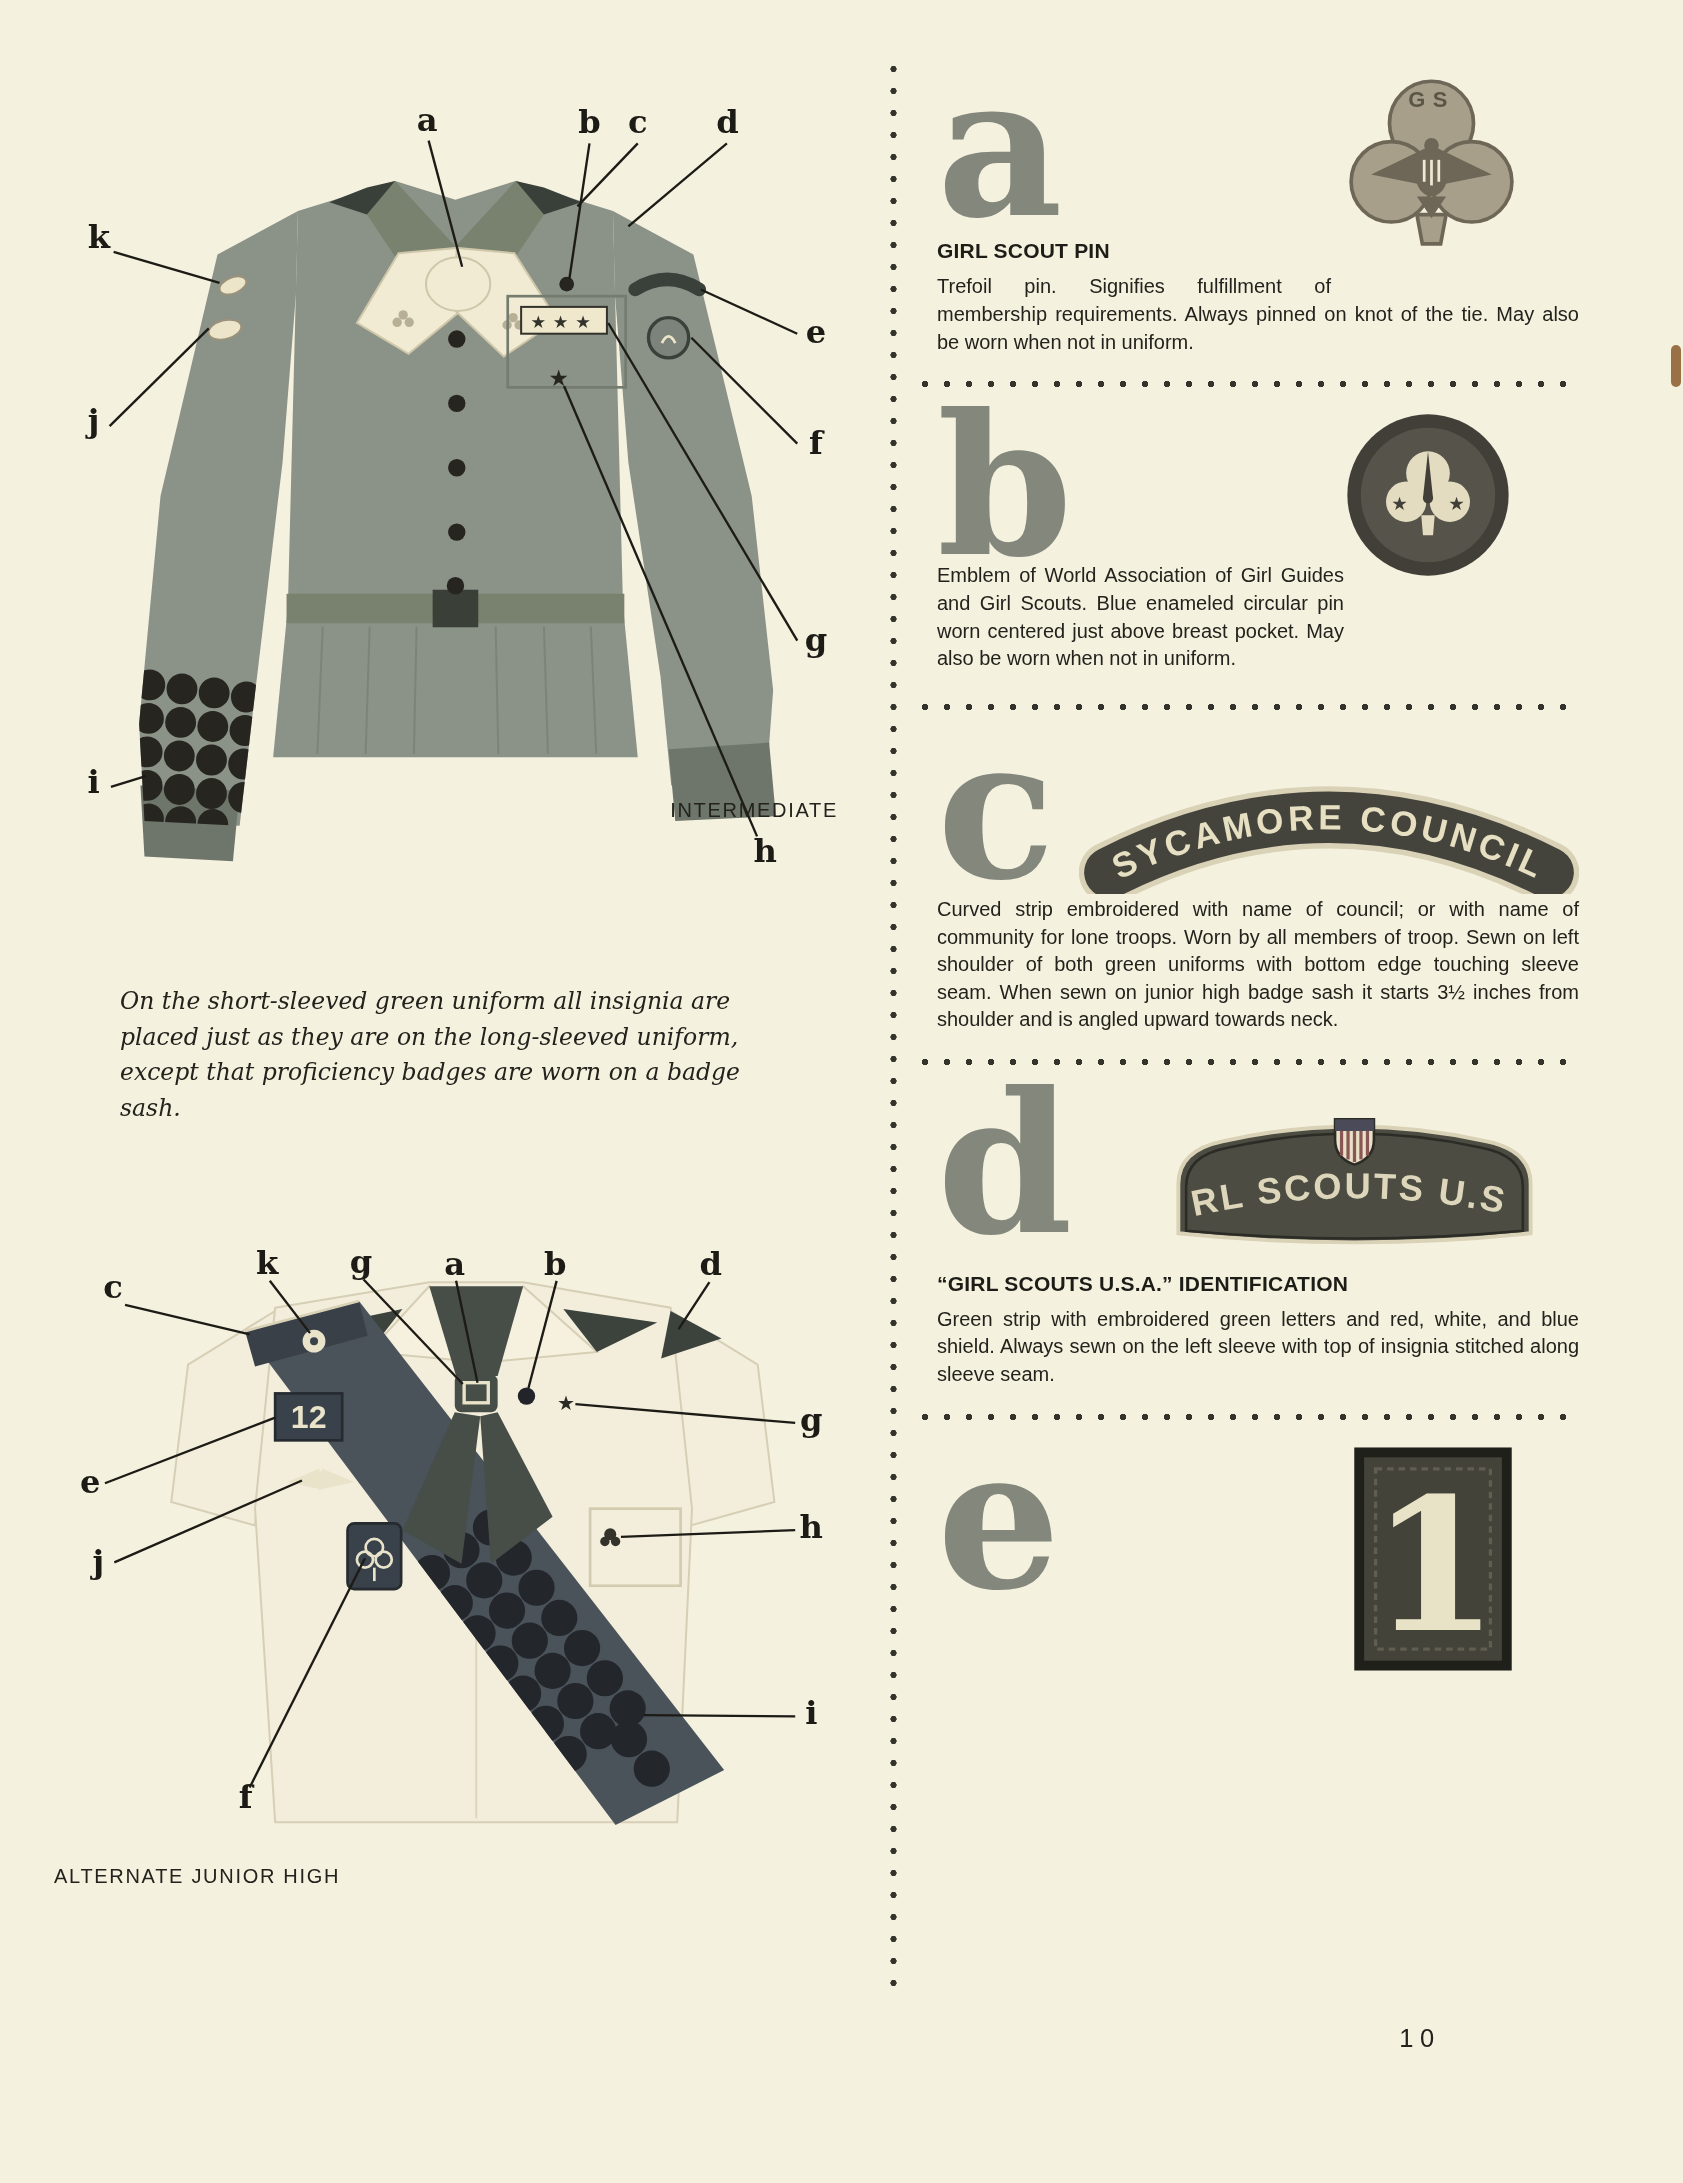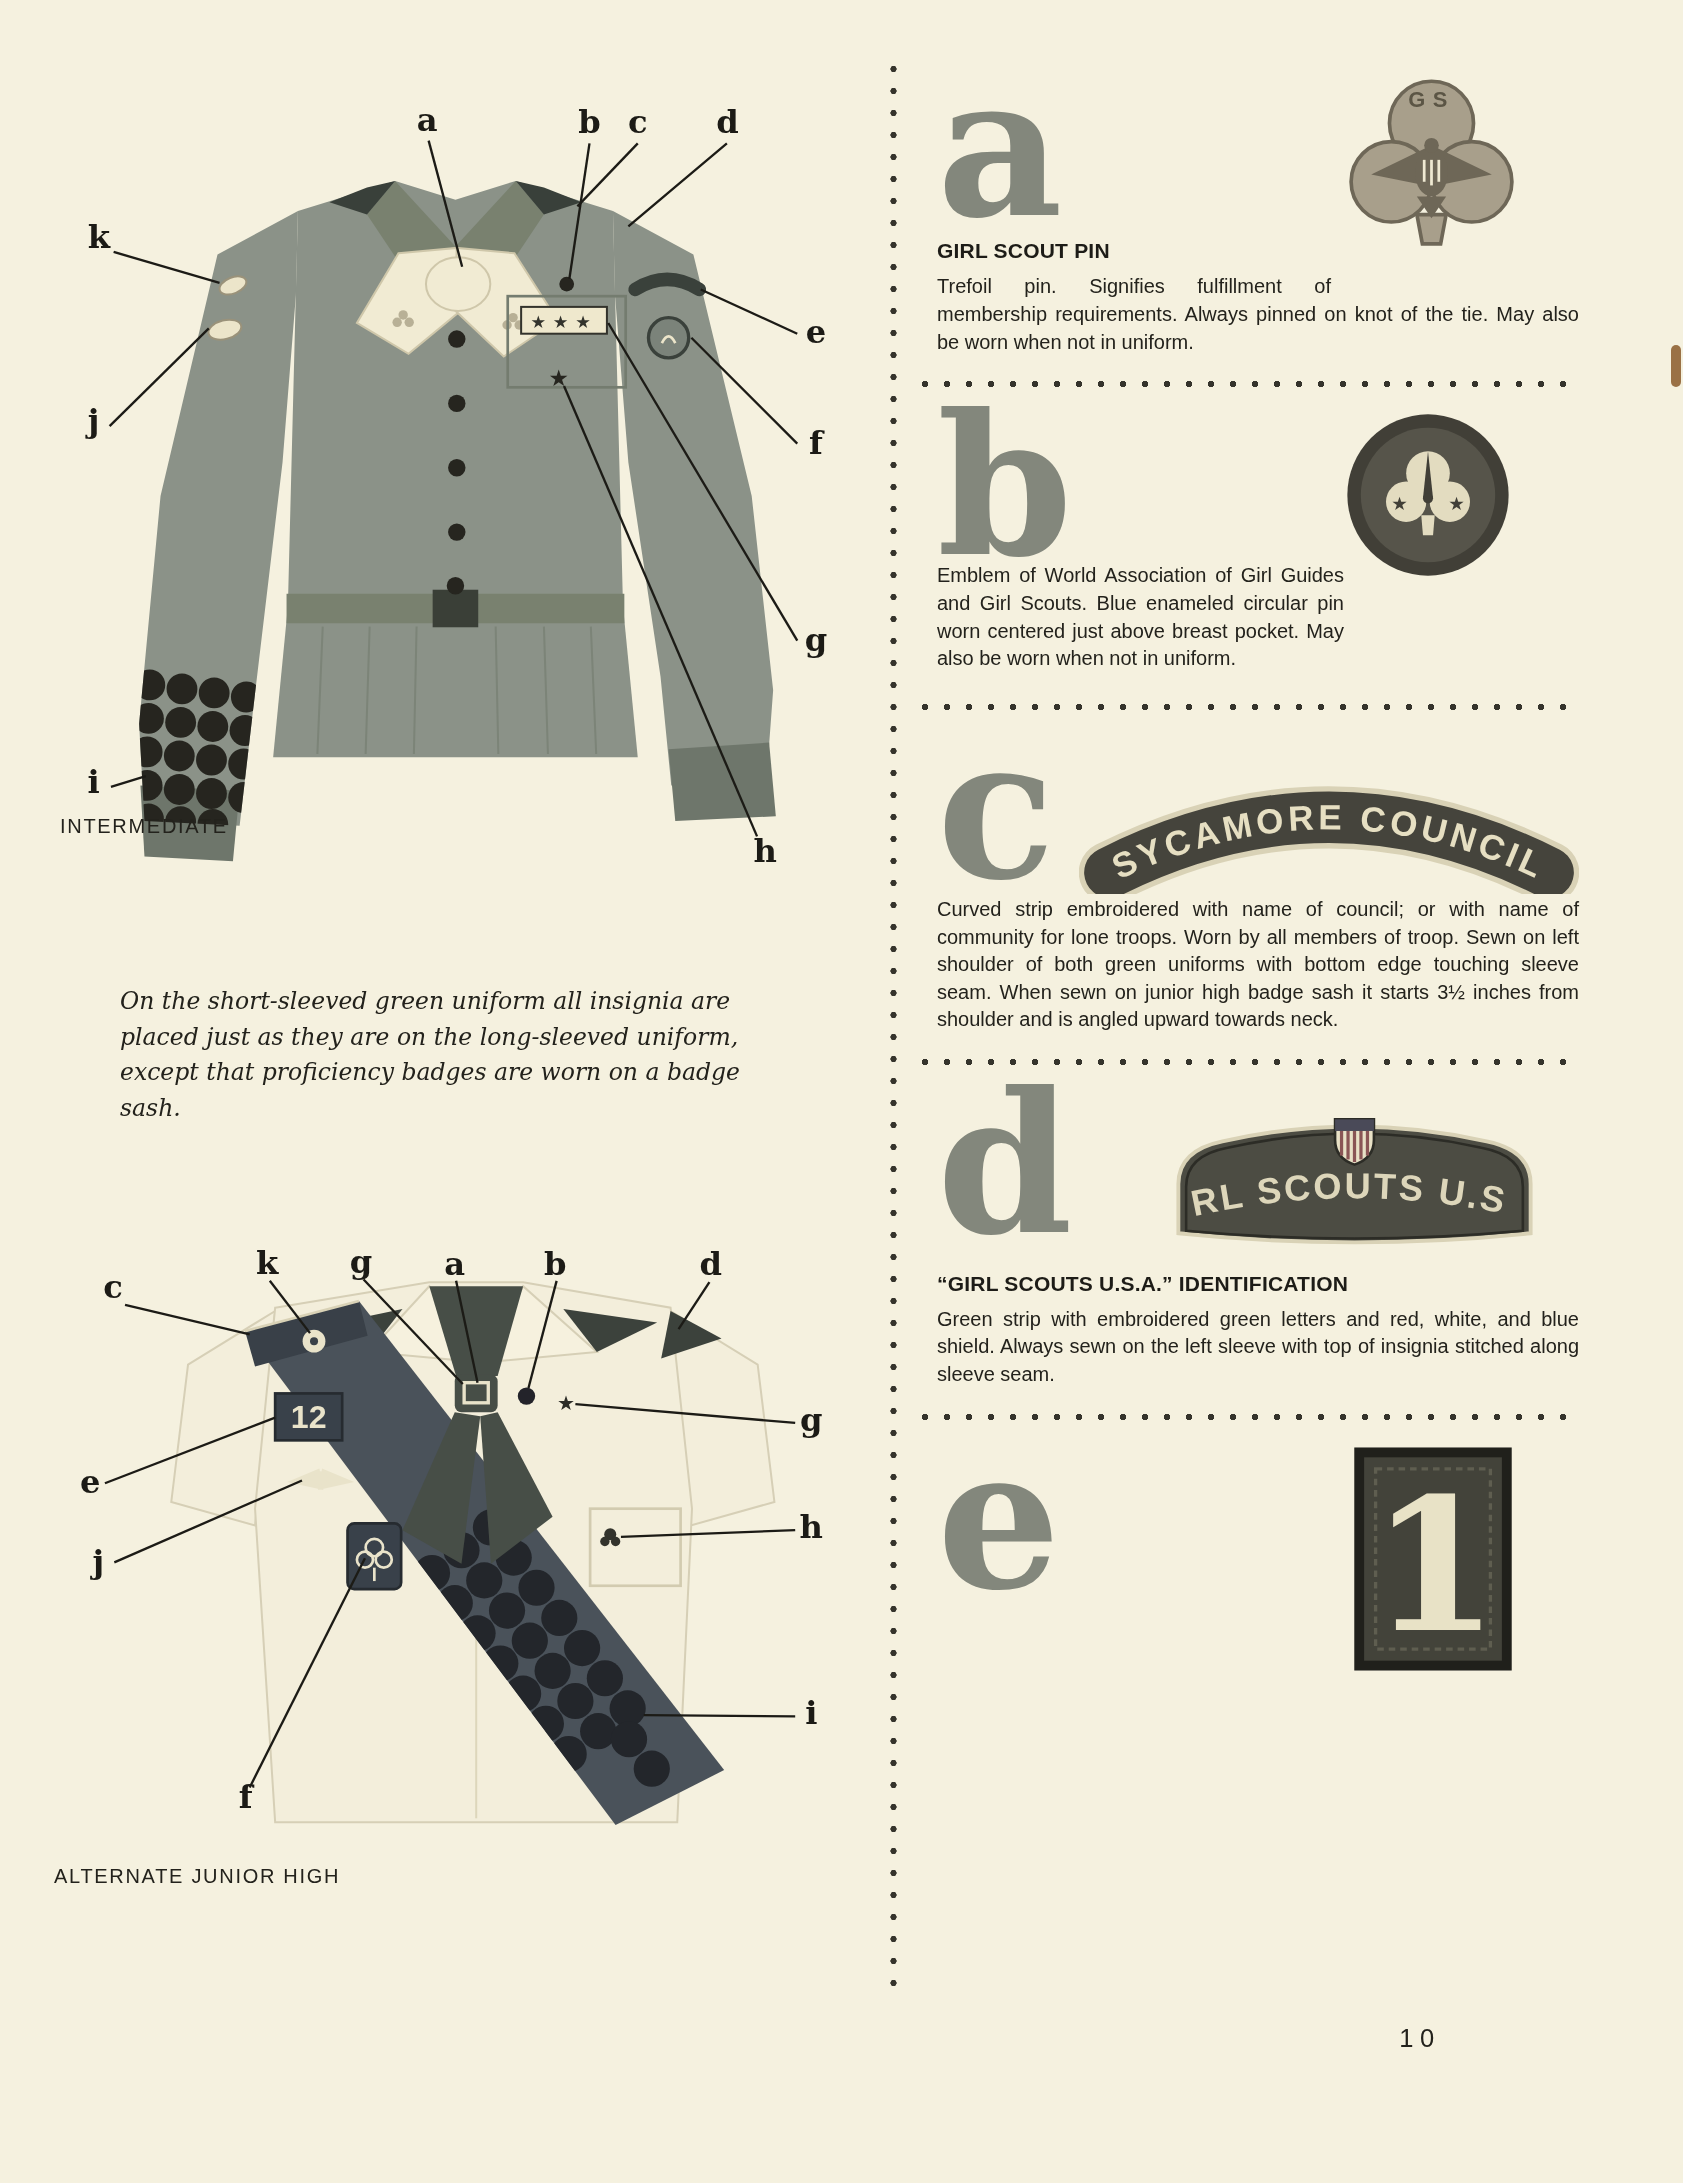--- a/index.html
+++ b/index.html
@@ -3,21 +3,21 @@
 <meta charset="utf-8">
 <style>
   * { margin:0; padding:0; box-sizing:border-box; }
   html,body { width:1683px; height:2183px; }
   body { position:relative; background:#f5f1df; font-family:"Liberation Sans",sans-serif; color:#23221c; overflow:hidden; }
 
   .fig { position:absolute; }
   .fig svg { display:block; }
   .fig figcaption { position:absolute; font-size:20px; letter-spacing:1.7px; color:#23221c; }
   .fig-intermediate { left:60px; top:87px; width:811px; height:858px; }
-  .fig-intermediate figcaption { top:712px; left:0; width:778px; text-align:left;margin-top:16px; }
+  .fig-intermediate figcaption { top:712px; left:0; width:778px; text-align:right; }
   .fig-junior { left:54px; top:1180px; width:831px; height:731px; }
   .fig-junior figcaption { top:685px; left:0; width:831px; text-align:left; }
 
   .note { position:absolute; left:120px; top:984px; width:677px;
           font-family:"DejaVu Serif",serif; font-style:italic; font-size:23.5px; line-height:1.52; }
 
   .divider-v { position:absolute; left:889px; top:58px; width:9.4px; height:1931px;
     background-image:radial-gradient(circle,#35342c 3px,rgba(0,0,0,0) 3.5px);
     background-size:9.4px 22px; background-repeat:repeat-y; background-position:center top; }
 

